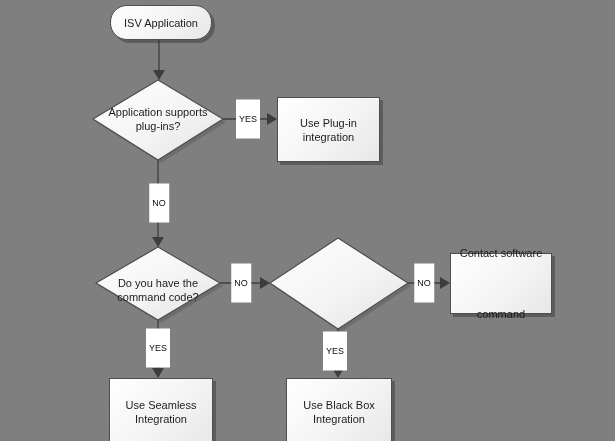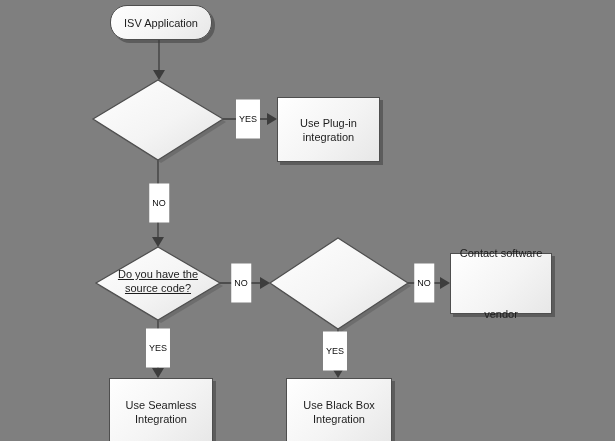--- a/index.html
+++ b/index.html
@@ -68,33 +68,35 @@
     <polygon points="440,277 440,289 450,283" fill="#3d3d3d"></polygon>
     <polygon points="152,368 164,368 158,378" fill="#3d3d3d"></polygon>
     <polygon points="332,368 344,368 338,378" fill="#3d3d3d"></polygon>
   </svg>
 
   <div class="shape terminator" style="left:110px;top:5px;width:100px;height:33px;">
     <span>ISV Application</span>
   </div>
 
   <div class="dtext" style="left:158px;top:119px;">
+    <span>Application supports</span>
+    <span>plug-ins?</span>
   </div>
-  <div class="dtext" style="left:158px;top:281px;text-decoration:underline;">
+  <div class="dtext" style="left:158px;top:290px;">
     <span>Do you have the</span>
-    <span>source code?</span>
+    <span>command code?</span>
   </div>
 
   <div class="shape" style="left:277px;top:87px;width:101px;height:63px;margin-top:10px;">
     <span>Use Plug-in</span>
     <span>integration</span>
   </div>
   <div class="shape" style="left:450px;top:253px;width:100px;height:59px;gap:47px;">
     <span>Contact software</span>
-    <span>vendor</span>
+    <span>command</span>
   </div>
   <div class="shape" style="left:109px;top:378px;width:102px;height:65px;">
     <span>Use Seamless</span>
     <span>Integration</span>
   </div>
   <div class="shape" style="left:286px;top:378px;width:104px;height:65px;">
     <span>Use Black Box</span>
     <span>Integration</span>
   </div>
 

